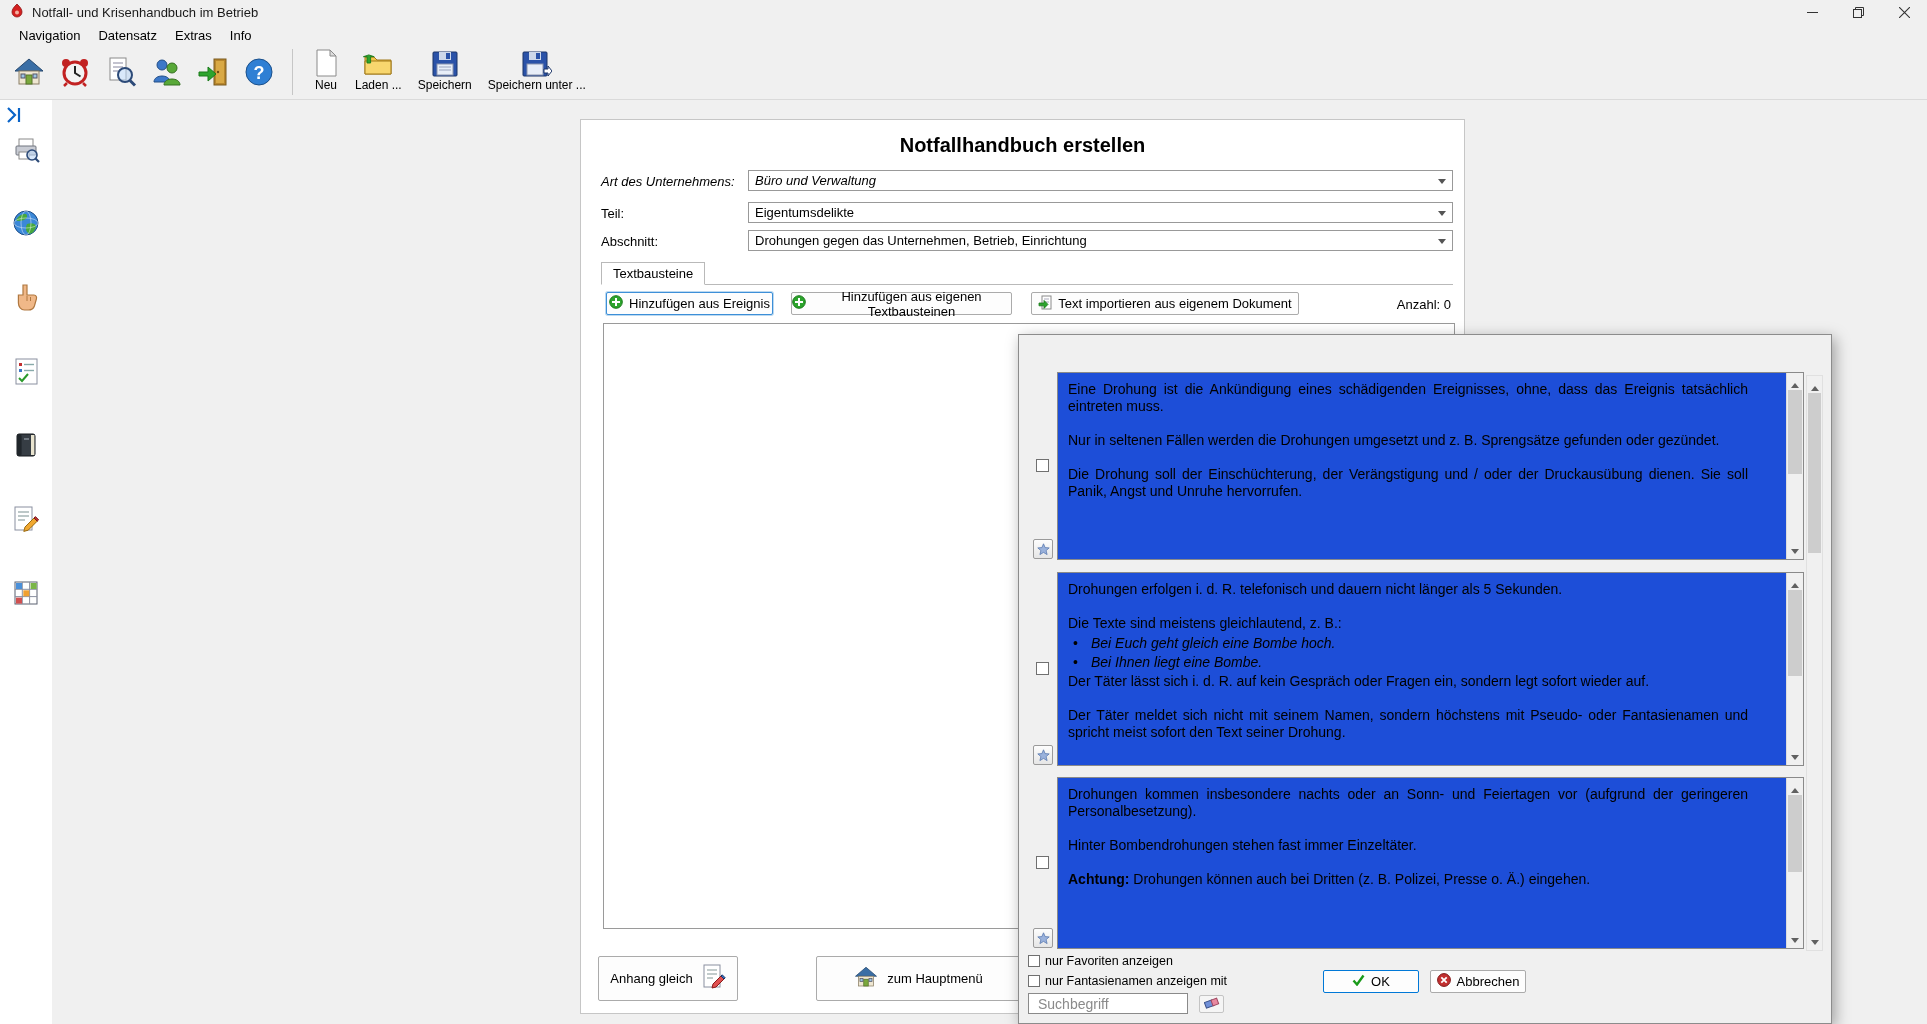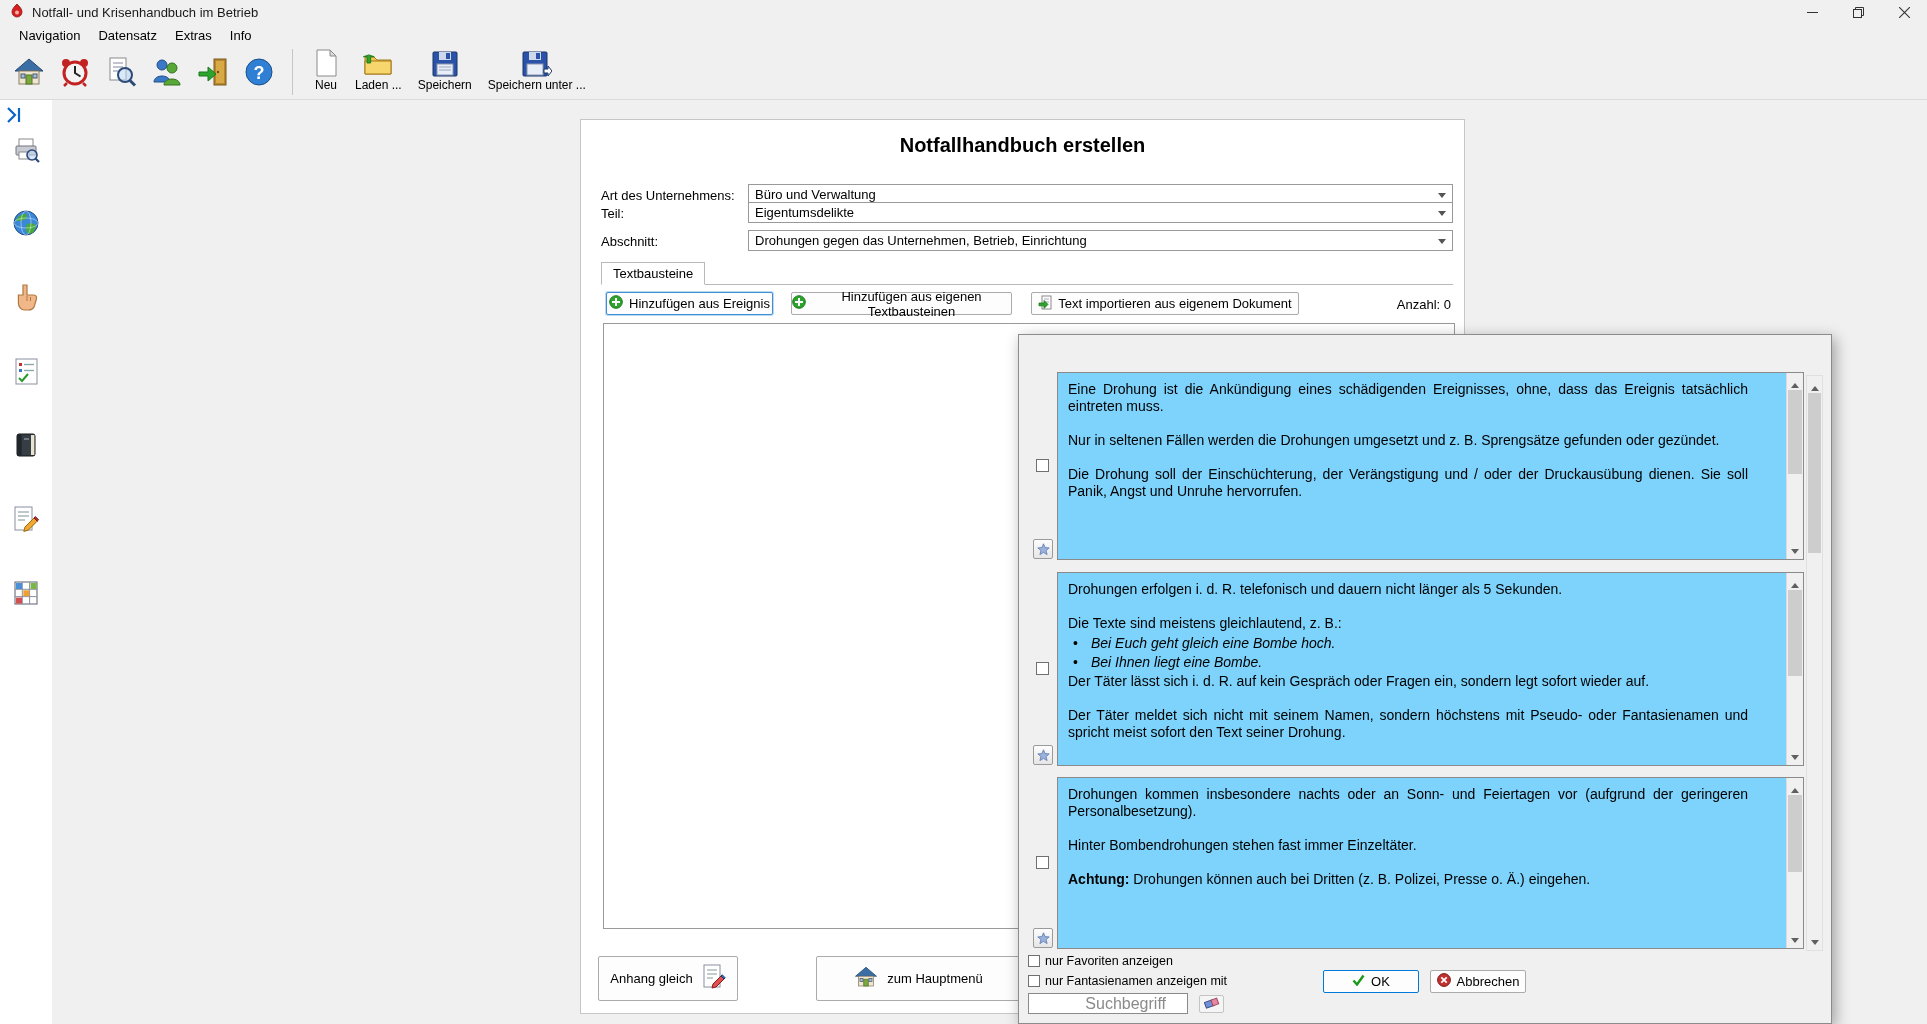--- a/index.html
+++ b/index.html
@@ -26,21 +26,21 @@
   
   .sidebar { position:absolute; left:0; top:100px; bottom:0; width:52px; background:#ffffff; }
   .side-collapse { position:absolute; left:4px; top:4px; width:24px; height:22px; display:flex; align-items:center; justify-content:center; }
   .side-icons { position:absolute; top:33px; left:0; right:0; display:flex; flex-direction:column; align-items:center; gap:46px; padding-top:2px; }
   .side-icon { width:28px; height:28px; display:flex; align-items:center; justify-content:center; }
 
   
   .panel { position:absolute; left:580px; top:119px; width:885px; height:895px; background:#fff; border:1px solid #c6c6c6; }
   .panel-title { position:absolute; top:14px; left:0; right:0; text-align:center; font-size:20px; font-weight:bold; }
   .form-row { position:absolute; left:20px; right:11px; height:21px; }
-  .fr0 { top:64px; } .fr1 { top:82px; } .fr2 { top:110px; }
+  .fr0 { top:50px;font-style:italic; } .fr1 { top:82px; } .fr2 { top:110px; }
   .flabel { position:absolute; left:0; top:4px; font-size:13px; }
   .combo { position:absolute; left:147px; right:0; top:0; height:21px; background:#fff; border:1px solid #999; font-size:13px; line-height:19px; padding:0 22px 0 6px; white-space:nowrap; overflow:hidden; }
   .combo-arrow { position:absolute; right:6px; top:8px; width:0; height:0; border:4px solid transparent; border-top:5px solid #555; }
 
   .tabstrip { position:absolute; left:20px; right:11px; top:142px; height:23px; border-bottom:1px solid #b9b9b9; }
   .tab { position:absolute; left:0; bottom:-1px; height:23px; padding:0 11px; background:#fff; border:1px solid #b9b9b9; border-bottom:1px solid #fff; font-size:13px; line-height:21px; }
 
   .actions { position:absolute; left:20px; right:11px; top:172px; height:23px; }
   .act-btn { position:absolute; top:0; height:23px; display:flex; align-items:center; justify-content:center; gap:6px; background:#fdfdfd; border:1px solid #ababab; font-size:13px; border-radius:2px; }
   .act-0 { left:5px; width:167px; border:1px solid #3d8fd8; box-shadow:0 0 0 1px #bcd9f0; }
@@ -62,21 +62,21 @@
   .dlg-btn { width:38px; height:28px; display:flex; align-items:center; justify-content:center; }
 
   #dialog-items { position:absolute; left:9px; top:37px; width:776px; }
   .dialog-item { position:relative; display:flex; margin-bottom:12px; }
   .item-0 { height:188px; }
   .item-1 { height:194px; margin-bottom:11px; }
   .item-2 { height:172px; margin-bottom:0; }
   .item-side { width:29px; position:relative; flex:none; }
   .checkbox { position:absolute; left:8px; top:50%; margin-top:-7px; width:13px; height:13px; background:#fff; border:1px solid #707070; }
   .star-btn { position:absolute; left:5px; bottom:1px; width:20px; height:20px; background:linear-gradient(#fdfdfd,#e6e6e6); border:1px solid #9a9a9a; border-radius:2px; display:flex; align-items:center; justify-content:center; padding:0; }
-  .item-textbox { position:relative; flex:1; background:#7dd3fc; border:1px solid #8a8a8a; overflow:hidden; }
+  .item-textbox { position:relative; flex:1; background:#1d4ed8; border:1px solid #8a8a8a; overflow:hidden; }
   .item-text { position:absolute; left:10px; top:8px; right:55px; bottom:3px; overflow:hidden; font-size:14px; line-height:17px; text-align:justify; }
   .para { margin-bottom:17px; }
   .para.tight { margin-bottom:3px; }
   .para.bullet { margin-bottom:2px; padding-left:23px; position:relative; text-align:left; }
   .para.bullet::before { content:"\2022"; position:absolute; left:5px; }
   .para b { font-weight:bold; }
   .para em { font-style:italic; }
 
   .vscroll { position:absolute; top:0; right:0; bottom:0; width:17px; background:#f0f0f0; border-left:1px solid #dcdcdc; }
   .sb-btn { position:absolute; left:0; right:0; height:17px; }
@@ -85,21 +85,21 @@
   .sb-down::after { content:""; position:absolute; left:4px; top:7px; width:0; height:0; border:4px solid transparent; border-top:5px solid #606060; }
   .sb-thumb { position:absolute; left:1px; right:1px; top:17px; height:45%; background:#cdcdcd; }
 
   .outer-scroll { position:absolute; right:8px; top:40px; width:17px; height:576px; background:#f0f0f0; border:1px solid #e0e0e0; }
   .outer-scroll .sb-thumb { height:160px; }
 
   .dialog-footer { position:absolute; left:0; right:0; bottom:0; height:72px; }
   .chk-row { position:absolute; left:9px; display:flex; align-items:center; gap:5px; font-size:12.5px; }
   .chk-row.row-a { top:3px; } .chk-row.row-b { top:23px; }
   .fchk { width:12px; height:12px; background:#fff; border:1px solid #707070; flex:none; }
-  .search-input { position:absolute; left:9px; top:42px; width:160px; height:21px; border:1px solid #8a8a8a; font-size:16px; padding:0 21px; font-family:"Liberation Sans", sans-serif;text-align:right; }
+  .search-input { position:absolute; left:9px; top:42px; width:160px; height:21px; border:1px solid #8a8a8a; font-size:14px; padding:0 9px; font-family:"Liberation Sans", sans-serif; }
   .search-input::placeholder { color:#8a8a8a; }
   .clear-btn { position:absolute; left:180px; top:44px; width:25px; height:18px; background:#f5f5f5; border:1px solid #c4c4c4; border-radius:2px; display:flex; align-items:center; justify-content:center; padding:0; }
   .dlg-footer-btn { position:absolute; top:19px; height:23px; display:flex; align-items:center; justify-content:center; gap:6px; font-size:13px; background:#fdfdfd; border:1px solid #ababab; border-radius:2px; }
   .ok-btn { left:304px; width:96px; border:1px solid #0078d7; }
   .cancel-btn { left:411px; width:96px; }
 
   button { font-family:"Liberation Sans", sans-serif; cursor:default; }
 </style>
 </head>
 <body>

